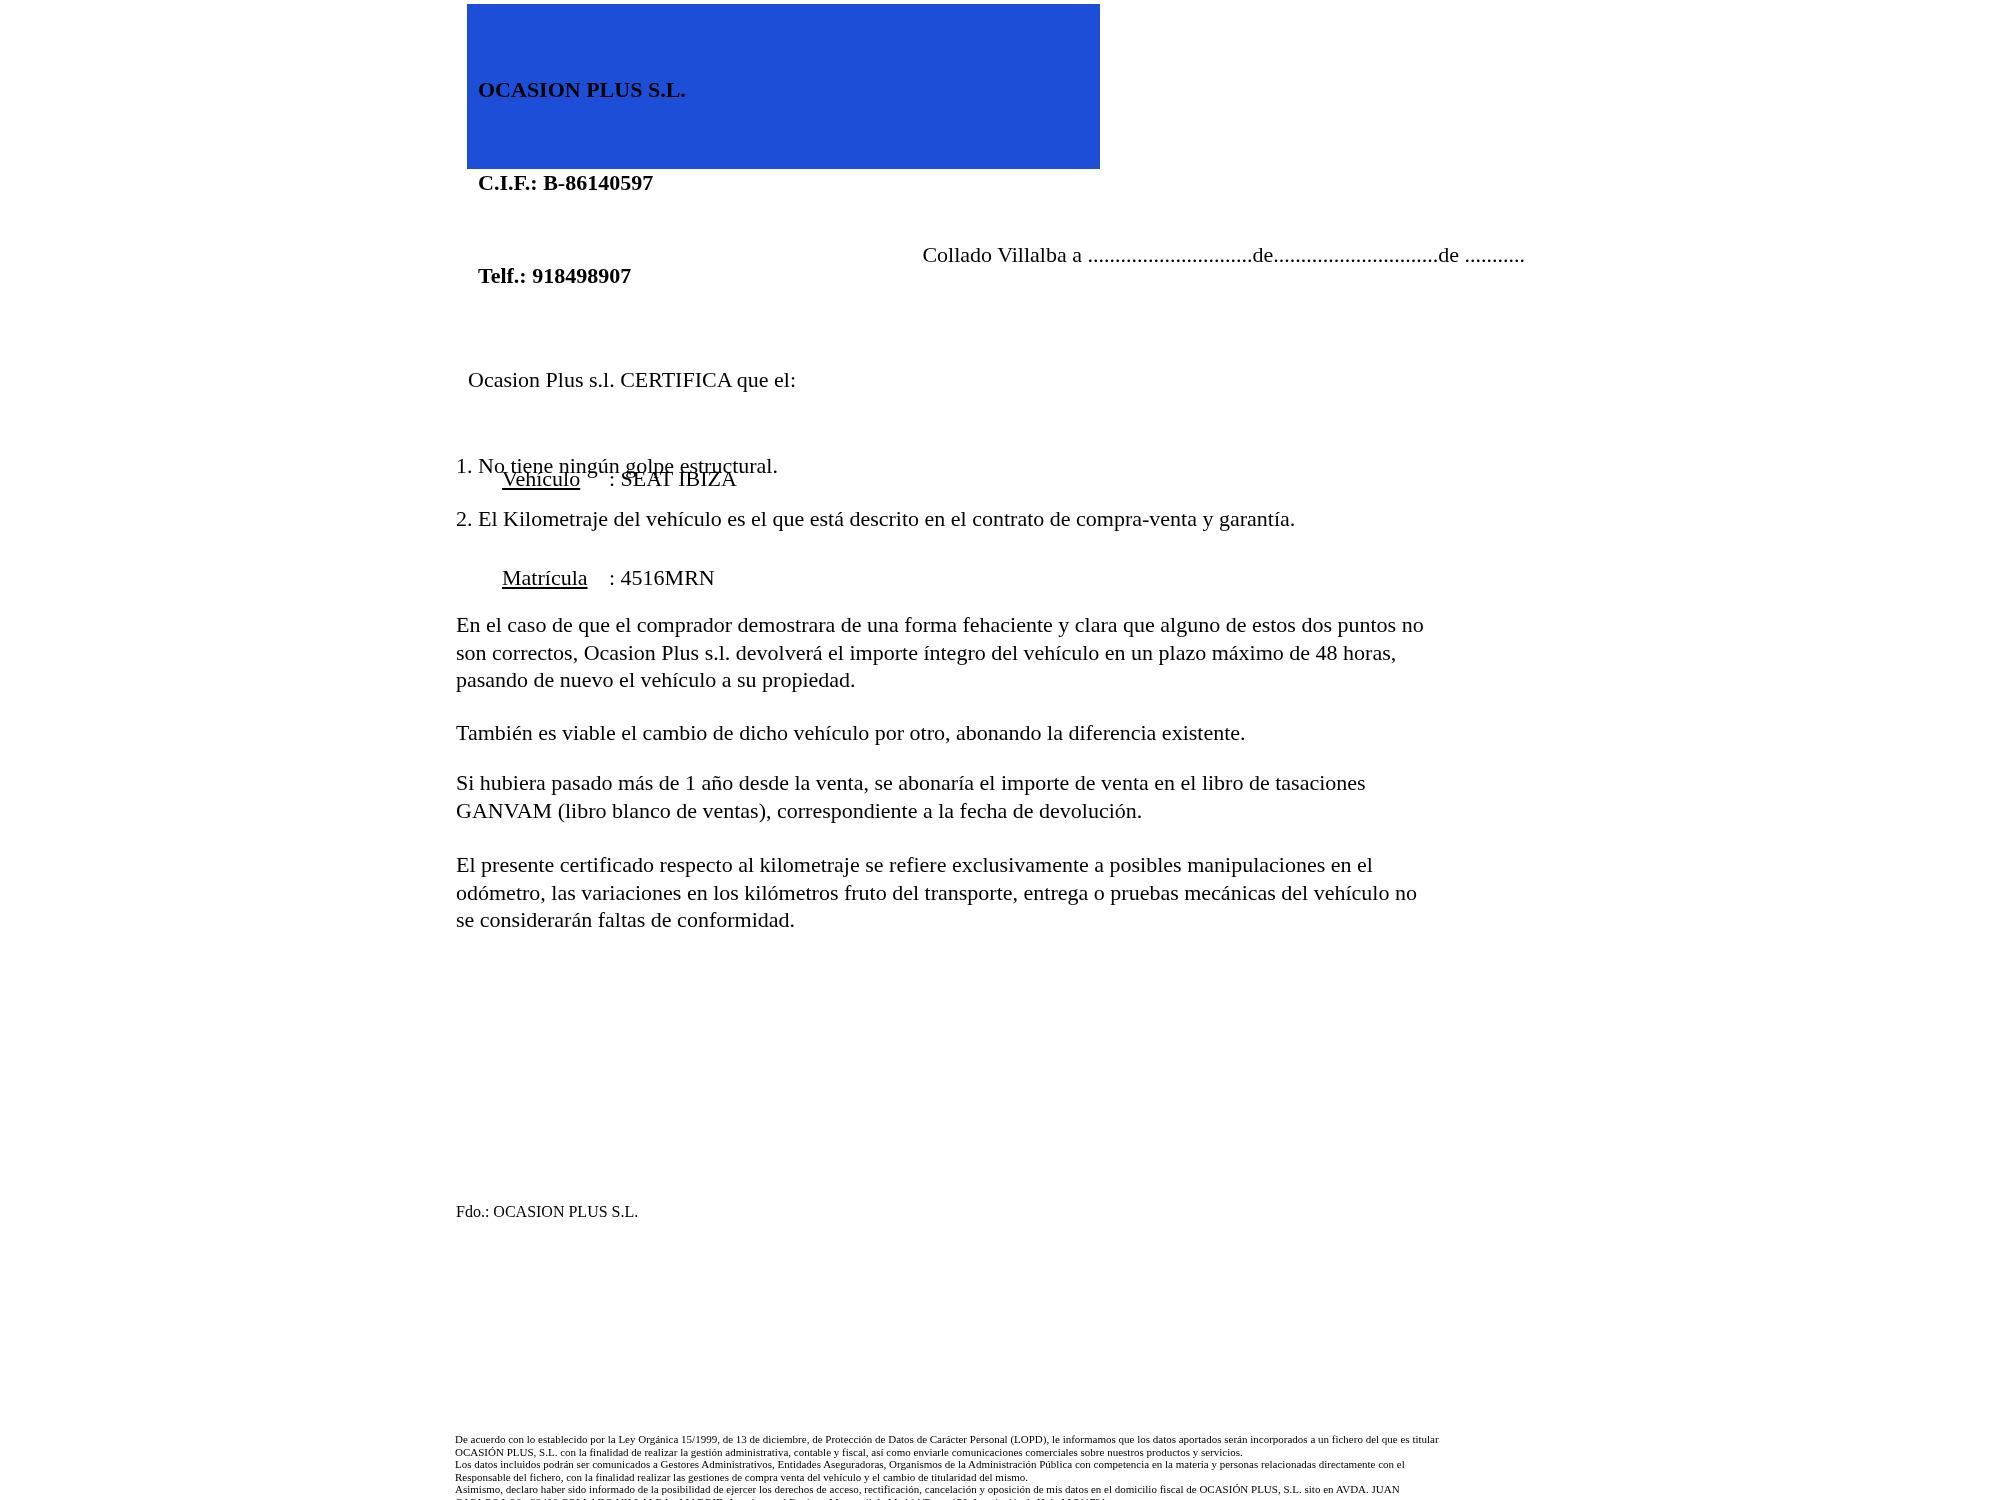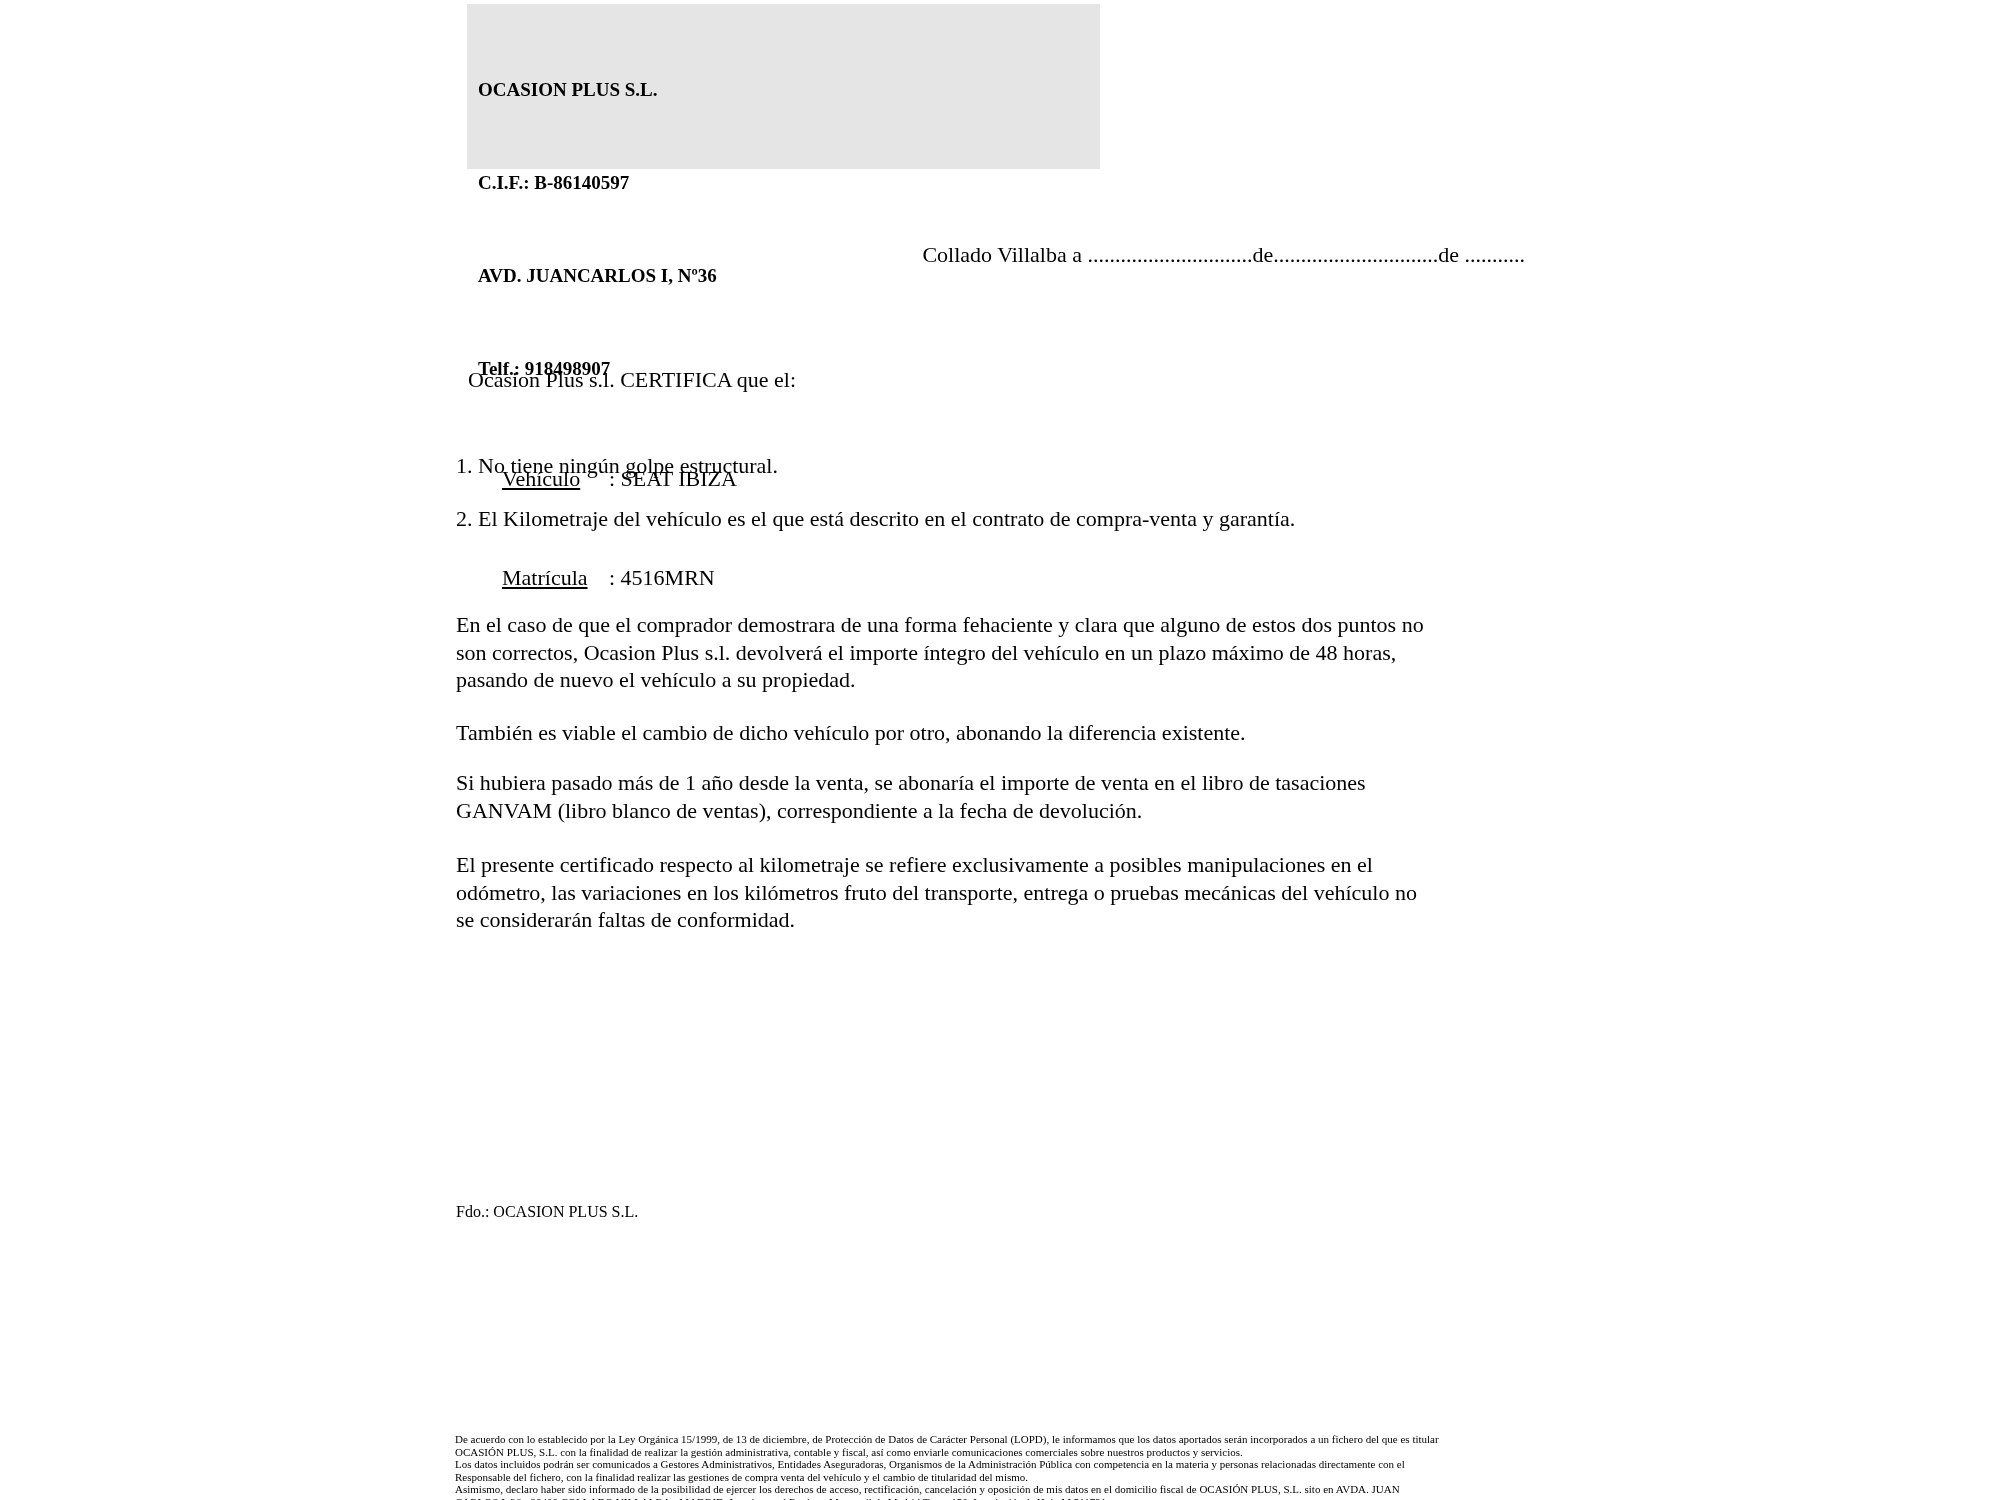--- a/index.html
+++ b/index.html
@@ -19,25 +19,25 @@
     height: 1500px;
     background: #ffffff;
     overflow: hidden;
   }
   .header-box {
     position: absolute;
     left: 467px;
     top: 4px;
     width: 633px;
     height: 165px;
-    background: #e5e5e5;
+    background: #1d4ed8;
     box-sizing: border-box;
     padding: 8px 8px 0 11px;
     font-weight: bold;
-    font-size: 19px;
+    font-size: 22px;
     line-height: 31px;
     white-space: pre;
   }
   .date-line {
     position: absolute;
     left: 467px;
     top: 241px;
     width: 1058px;
     text-align: right;
     font-size: 22px;
@@ -89,21 +89,20 @@
   }
 </style>
 </head>
 <body>
 
 <div class="page">
 
   <div class="header-box">
     <div>OCASION PLUS S.L.</div>
     <div>C.I.F.: B-86140597</div>
-    <div>AVD. JUANCARLOS I, Nº36</div>
     <div>Telf.: 918498907</div>
   </div>
 
   <div class="date-line">Collado Villalba a ..............................de..............................de ...........</div>
 
   <div class="cert-block">
     <div>Ocasion Plus s.l. CERTIFICA que el:</div>
     <div class="cert-row">
       <span class="cert-label"><span class="underlined">Vehículo</span></span>
       <span>: SEAT IBIZA</span>

